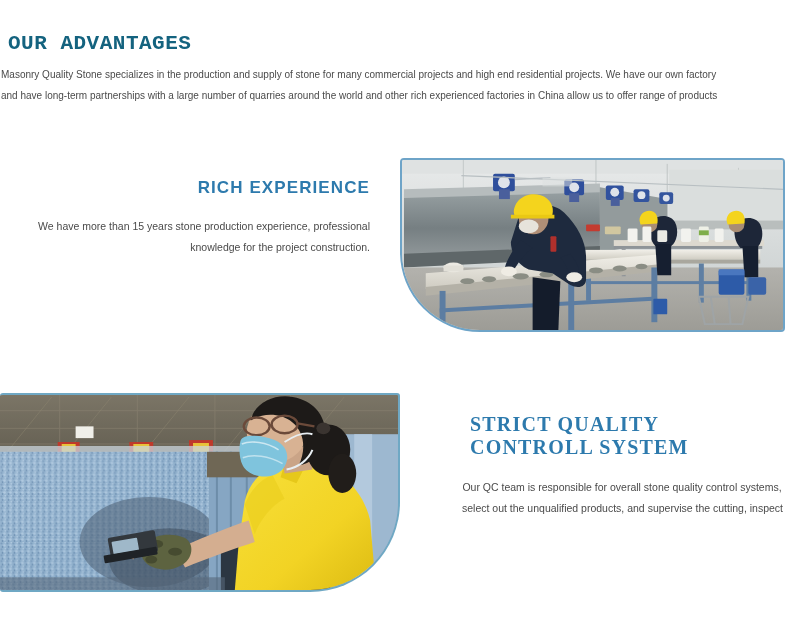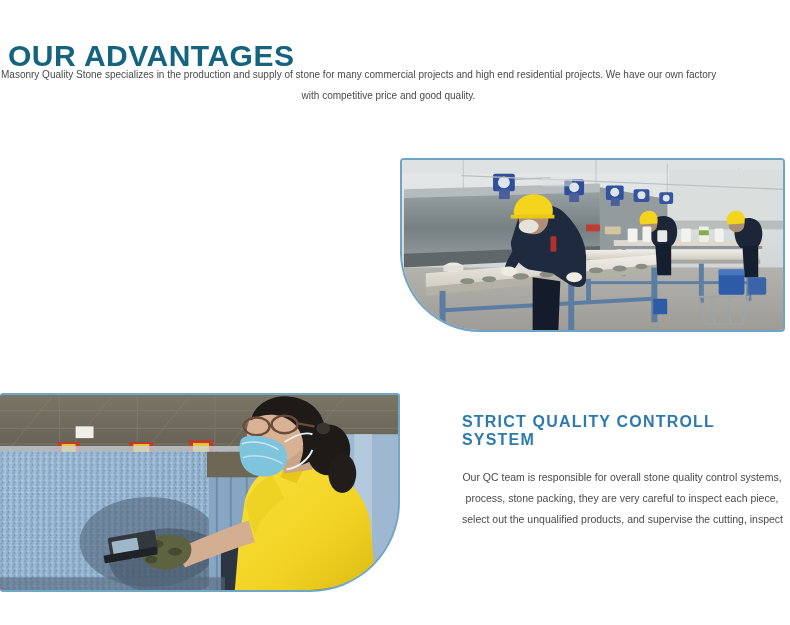--- a/index.html
+++ b/index.html
@@ -18,26 +18,27 @@
   .page {
     position: relative;
     width: 790px;
     height: 625px;
   }
 
   
   .section-title {
     position: absolute;
     left: 8px;
-    top: 39px;
-    font-size: 30px;
+    top: 32px;
+    font-size: 21px;
     font-weight: bold;
     letter-spacing: 0.5px;
     color: #14637f;
     line-height: 1.1;
+    font-family: Liberation Mono, monospace;
   }
 
   
   .intro {
     position: absolute;
     left: 1px;
     top: 64px;
     width: 775px;
     font-size: 10px;
     line-height: 21px;
@@ -83,23 +84,24 @@
 
   
   .strict-qc {
     position: absolute;
     left: 462px;
     top: 413px;
     width: 320px;
     text-align: left;
   }
   .strict-qc .block-heading {
-    margin: 0 0 18px 0;
-    font-size: 16px;
+    margin: 0 0 18px 8px;
+    font-size: 20px;
     letter-spacing: 1.2px;
+    font-family: Liberation Serif, serif;
   }
   .strict-qc .block-body .line {
     display: block;
     white-space: nowrap;
     text-align: center;
   }
 
   
   .photo-factory {
     position: absolute;
@@ -133,23 +135,30 @@
 </style>
 </head>
 <body>
 
 <div class="page">
 
   <div class="section-title">OUR ADVANTAGES</div>
 
   <div class="intro">
     <span class="line l1">Masonry Quality Stone specializes in the production and supply of stone for many commercial projects and high end residential projects. We have our own factory</span>
-    <span class="line l3">with competitive price and good quality.</span>
+    <span class="line l2">and have long-term partnerships with a large number of quarries around the world and other rich experienced factories in China allow us to offer range of products</span>
   </div>
 
+  <div class="rich-exp">
+    <div class="block-heading">RICH EXPERIENCE</div>
+    <div class="block-body">
+      <span class="line">We have more than 15 years stone production experience, professional</span>
+      <span class="line">knowledge for the project construction.</span>
+    </div>
+  </div>
 
   <div class="photo-factory">
     <svg class="photo-svg" viewBox="0 0 385 174" preserveAspectRatio="none">
       <defs>
         <linearGradient id="wallG" x1="0" y1="0" x2="0" y2="1">
           <stop offset="0%" stop-color="#e8eaea"></stop>
           <stop offset="100%" stop-color="#cfd4d4"></stop>
         </linearGradient>
         <linearGradient id="ductG" x1="0" y1="0" x2="0" y2="1">
           <stop offset="0%" stop-color="#9aa3a5"></stop>
@@ -444,18 +453,17 @@
       </g>
 
       <rect x="0" y="186" width="226" height="13" fill="#56677a" opacity="0.6"></rect>
     </svg>
   </div>
 
   <div class="strict-qc">
     <div class="block-heading">STRICT QUALITY CONTROLL SYSTEM</div>
     <div class="block-body">
       <span class="line">Our QC team is responsible for overall stone quality control systems,</span>
-      <span class="line">process, stone packing, they are very careful to inspect each piece,</span>
       <span class="line">select out the unqualified products, and supervise the cutting, inspect</span>
     </div>
   </div>
 
 </div>
 
 </body></html>

